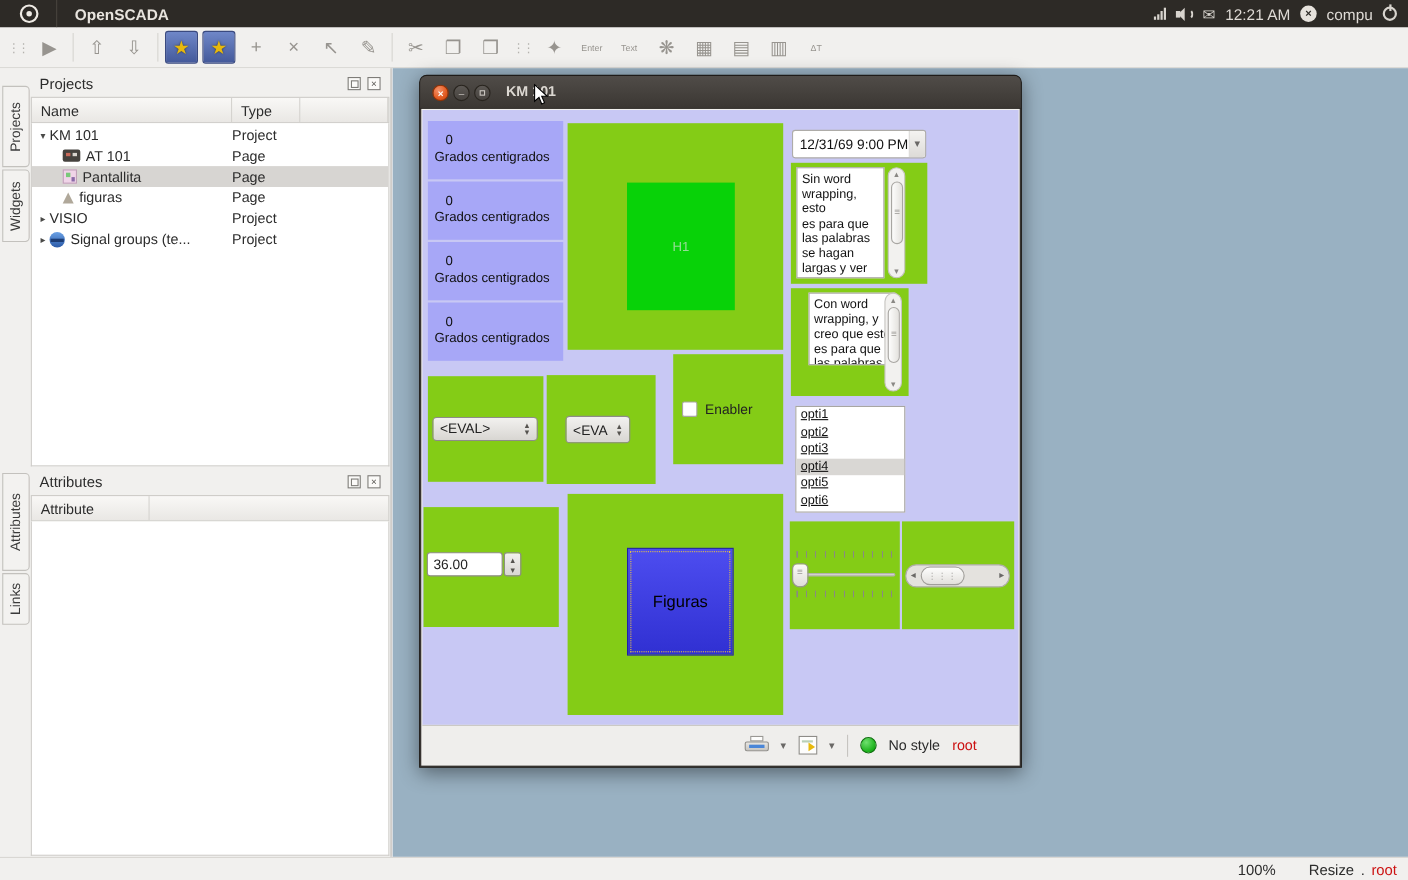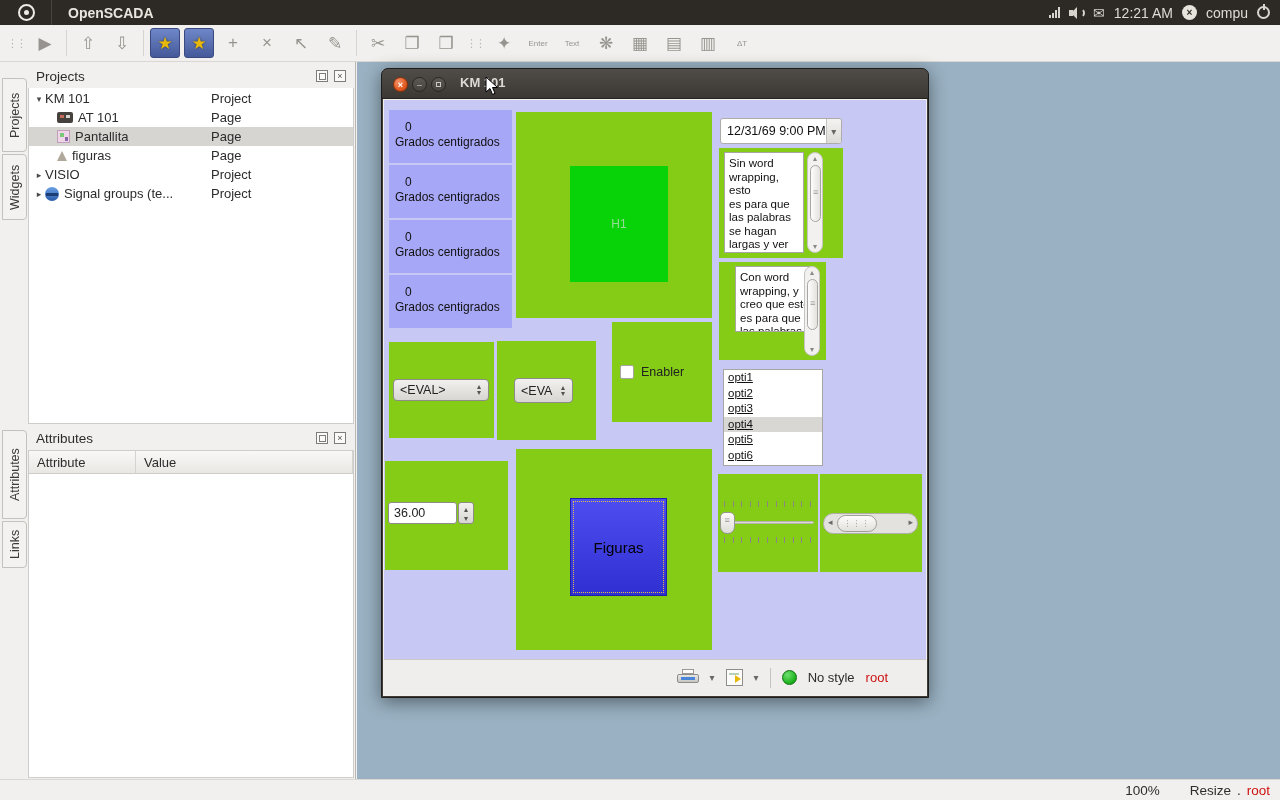--- a/index.html
+++ b/index.html
@@ -192,20 +192,25 @@
 <div class="vtab" style="top:521px; height:47px;">Links</div>
 
 <div class="dock" style="top:64px; height:360px;">
   <div class="dock-title">
     <span>Projects</span>
     <span class="dock-btns">
       <span class="dbtn float"></span>
       <span class="dbtn">×</span>
     </span>
   </div>
+  <div class="tbl-head">
+    <span class="hc" style="width:182px">Name</span>
+    <span class="hc" style="width:62px">Type</span>
+    <span class="hc" style="flex:1"></span>
+  </div>
   <div class="tbl-body">
     <div class="trow">
       <span class="ncell ind1">
           <span class="exp">▾</span>
           <span>KM 101</span>
         </span>
       <span>Project</span>
         <span></span>
     </div>
     <div class="trow">
@@ -258,21 +263,20 @@
 <div class="dock" style="top:426px; height:352px;">
   <div class="dock-title">
     <span>Attributes</span>
     <span class="dock-btns">
       <span class="dbtn float"></span>
       <span class="dbtn">×</span>
     </span>
   </div>
   <div class="tbl-head">
     <span class="hc" style="width:107px">Attribute</span>
-    <span class="hc" style="flex:1">Value</span>
   </div>
   <div class="tbl-body"></div>
 </div>
 
 <div class="mdi"></div>
 
 <div class="km">
   <div class="km-titlebar">
     <span class="wbtn close">×</span>
     <span class="wbtn minz">–</span>

